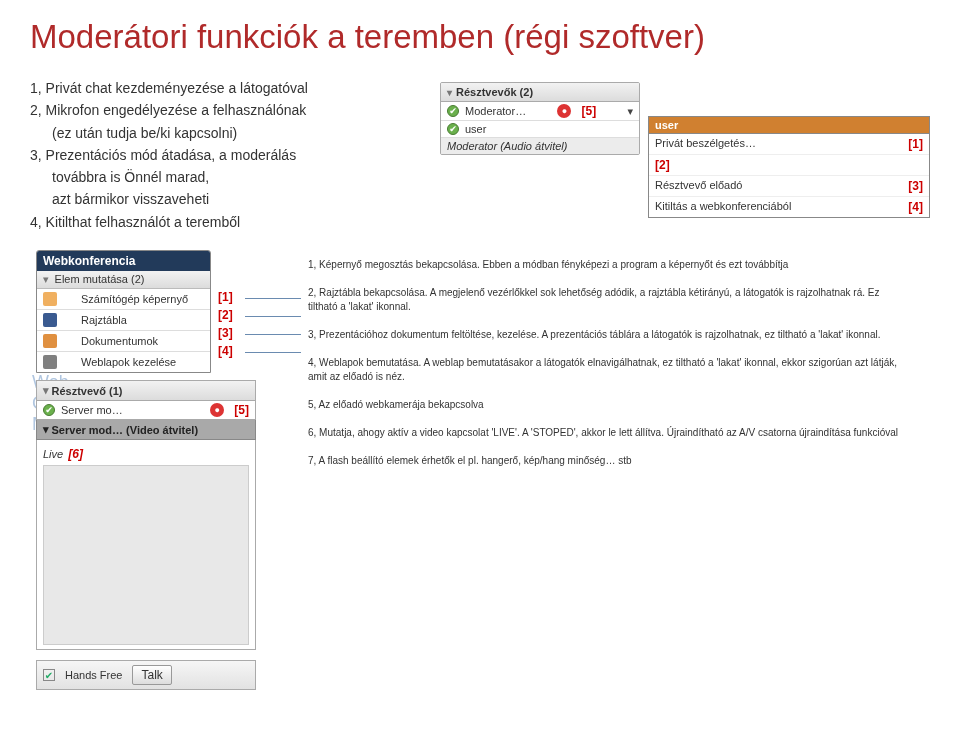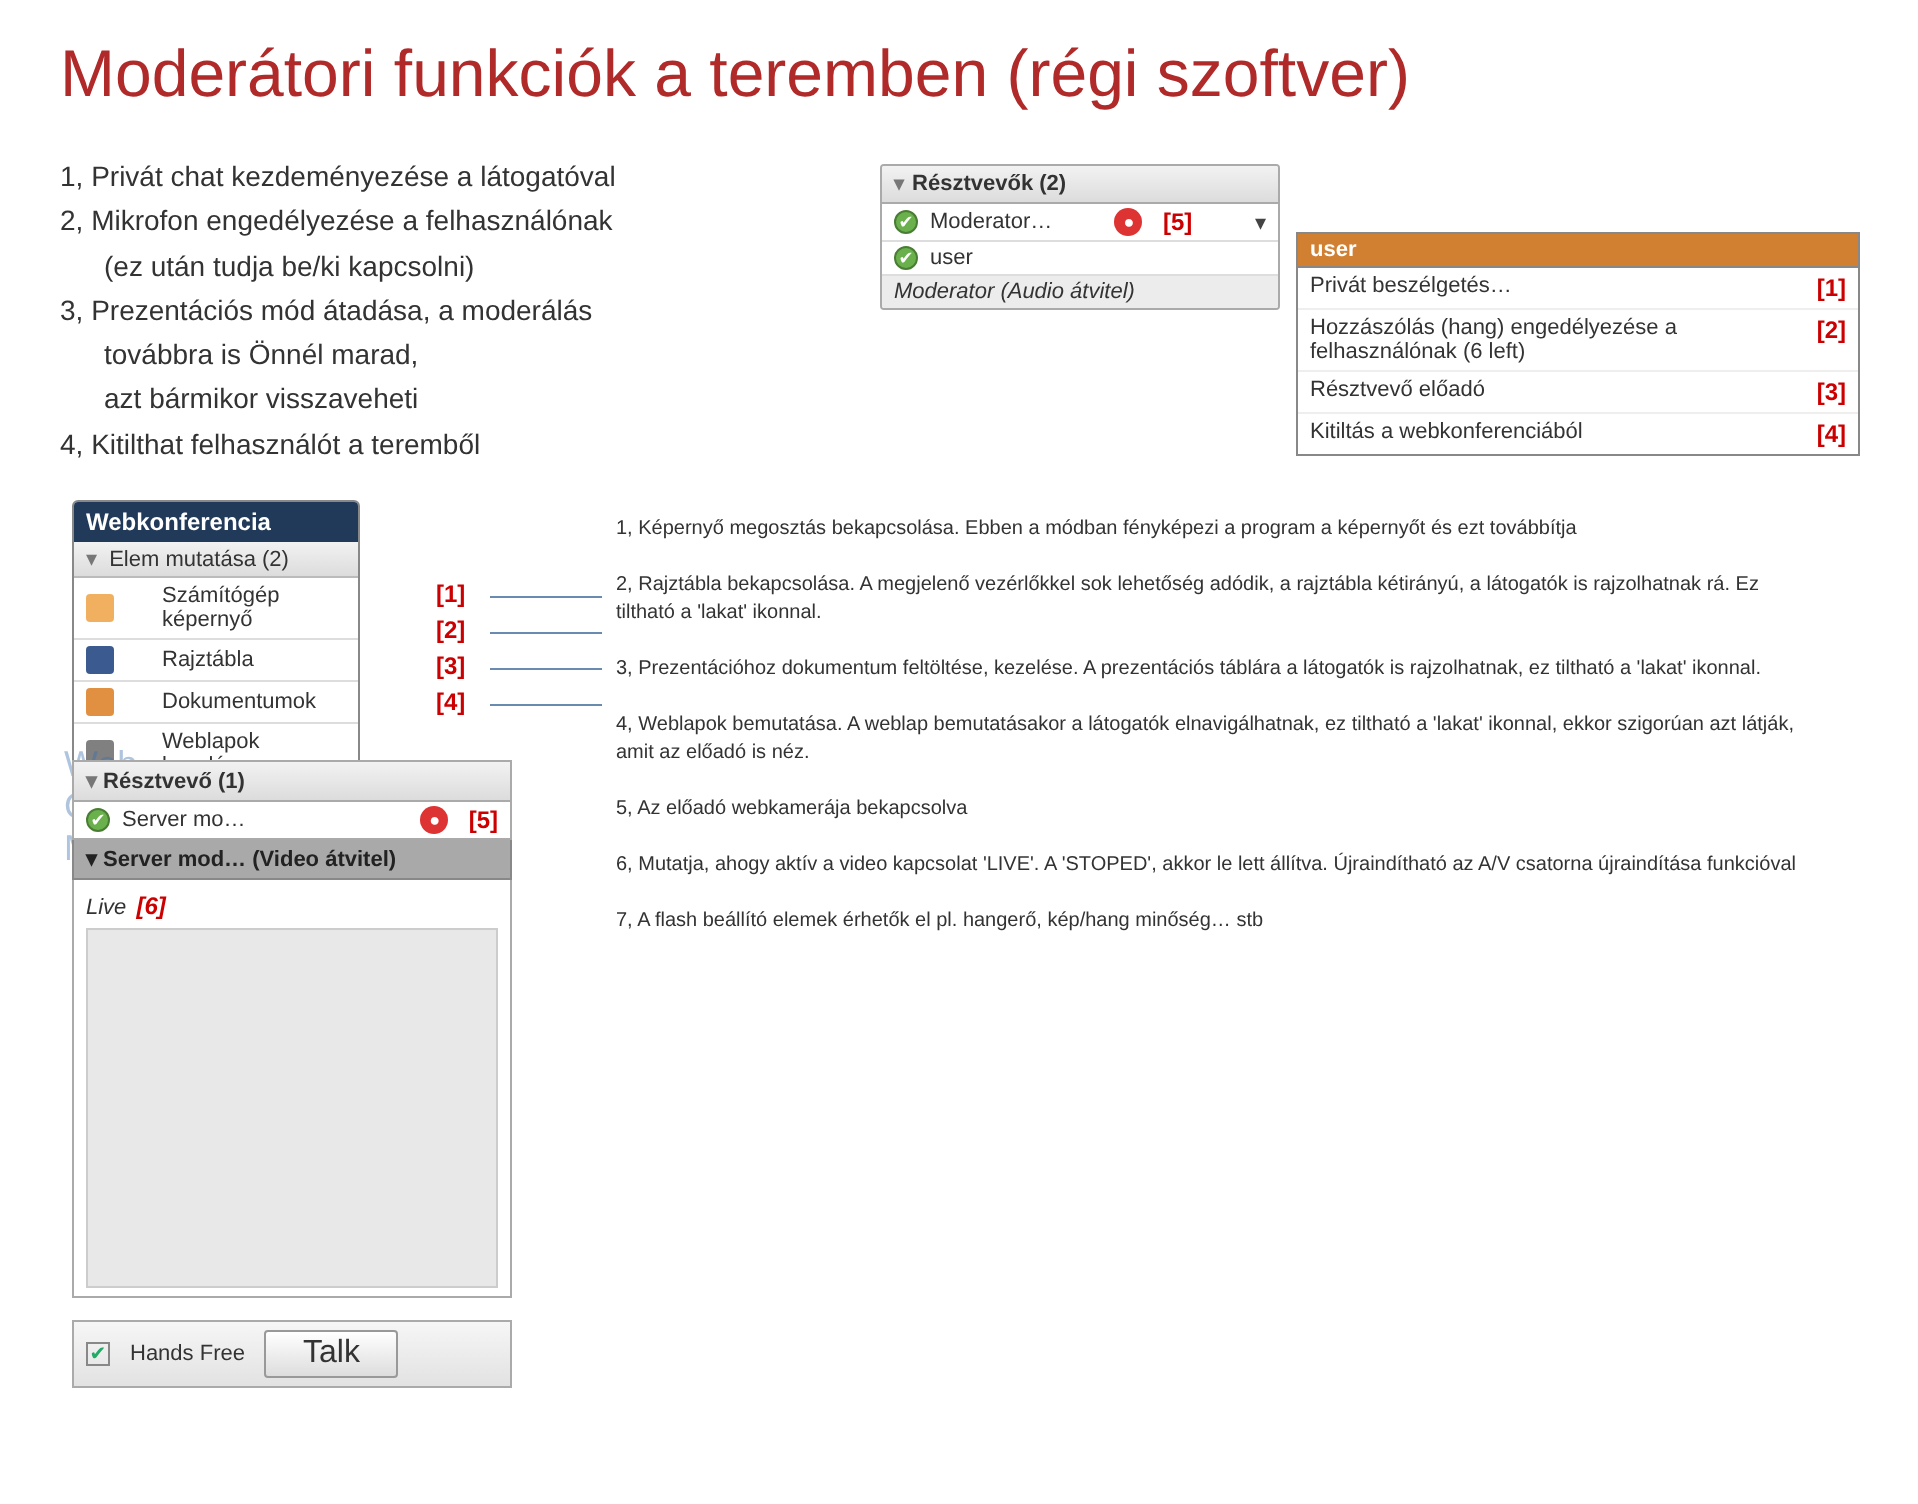--- a/index.html
+++ b/index.html
@@ -70,41 +70,41 @@
   
   .menu {
     position:absolute; left:648px; top:116px; width:282px;
     border:1px solid #888; background:#fff; font-size:11px;
   }
   .menu-head { background:#d08030; color:#fff; padding:2px 6px; font-weight:bold; border-bottom:1px solid #888;}
   .menu-item { padding:3px 6px; border-bottom:1px solid #eee; display:flex; justify-content:space-between;}
   .menu-item:last-child{border-bottom:none;}
 
   
-  .webkonf { position:absolute; left:36px; top:250px; width:144px; border:1px solid #888; border-radius:3px 3px 0 0; overflow:hidden; }
+  .webkonf { position:absolute; left:36px; top:250px; width:175px; border:1px solid #888; border-radius:3px 3px 0 0; overflow:hidden; }
   .webkonf .title2 { background:#223a5a; color:#fff; font-weight:bold; padding:3px 6px; font-size:12px; }
   .webkonf .sub { background:linear-gradient(#f2f2f2,#dcdcdc); font-size:11px; font-weight:normal; padding:2px 6px; border-bottom:1px solid #bbb;}
   .webkonf .item { display:flex; align-items:center; gap:24px; padding:3px 6px; font-size:11px; border-bottom:1px solid #ddd; background:#fff;}
   .webkonf .item:last-child{border-bottom:none;}
   .wk-icon { width:14px; height:14px; background:#f0b060; border-radius:2px; flex-shrink:0;}
 
   
   .resv { position:absolute; left:36px; top:380px; width:220px; }
   .resv-head { background:linear-gradient(#f2f2f2,#dcdcdc); font-weight:bold; font-size:11px; padding:3px 6px; border:1px solid #aaa; display:flex; align-items:center;}
   .resv-row { background:#fff; border:1px solid #aaa; border-top:none; padding:2px 6px; font-size:11px; display:flex; align-items:center;}
   .servermo { background:#a9a9a9; border:1px solid #888; border-top:none; font-size:11px; padding:3px 6px; color:#222; font-weight:bold; display:flex; align-items:center;}
   .livebox { background:#fff; border:1px solid #aaa; border-top:none; padding:4px 6px;font-style:italic;}
   .livelabel{ font-size:11px; display:inline-block; margin-bottom:4px;}
   .videoblank { background:#e8e8e8; border:1px solid #ccc; height:180px; width:100%;}
   .grouped { opacity:0.4; position:absolute; left:32px; top:372px; font-size:18px; color:#3a70b0; }
 
   
   .hf { position:absolute; left:36px; top:660px; width:220px; border:1px solid #aaa; background:linear-gradient(#f6f6f6,#e2e2e2); padding:4px 6px; display:flex; align-items:center; gap:10px; font-size:11px;}
   .cb { width:12px;height:12px;border:1px solid #888; display:flex;align-items:center;justify-content:center; color:#2a6; font-size:10px;}
-  .talkbtn { border:1px solid #999; padding:2px 18px; background:linear-gradient(#fff,#ddd); border-radius:2px; font-size:16px;}
+  .talkbtn { border:1px solid #999; padding:2px 8px; background:linear-gradient(#fff,#ddd); border-radius:2px; font-size:12px;}
 
   
   .rightcol { position:absolute; left:308px; top:258px; width:600px; font-size:10px; line-height:1.4; }
   .rightcol p { margin-bottom: 14px; }
 
   
   .arrow { position:absolute; background:#6a8bb0; height:1px; }
 </style>
 </head>
 <body>
@@ -142,21 +142,20 @@
   </div>
 </div>
 
 <div class="menu">
   <div class="menu-head">user</div>
   <div class="menu-item">
     <span>Privát beszélgetés…</span>
     <span class="tag-red">[1]</span>
   </div>
   <div class="menu-item">
-    <span>Hozzászólás (hang) engedélyezése a felhasználónak (6 left)</span>
     <span class="tag-red">[2]</span>
   </div>
   <div class="menu-item">
     <span>Résztvevő előadó</span>
     <span class="tag-red">[3]</span>
   </div>
   <div class="menu-item">
     <span>Kitiltás a webkonferenciából</span>
     <span class="tag-red">[4]</span>
   </div>

